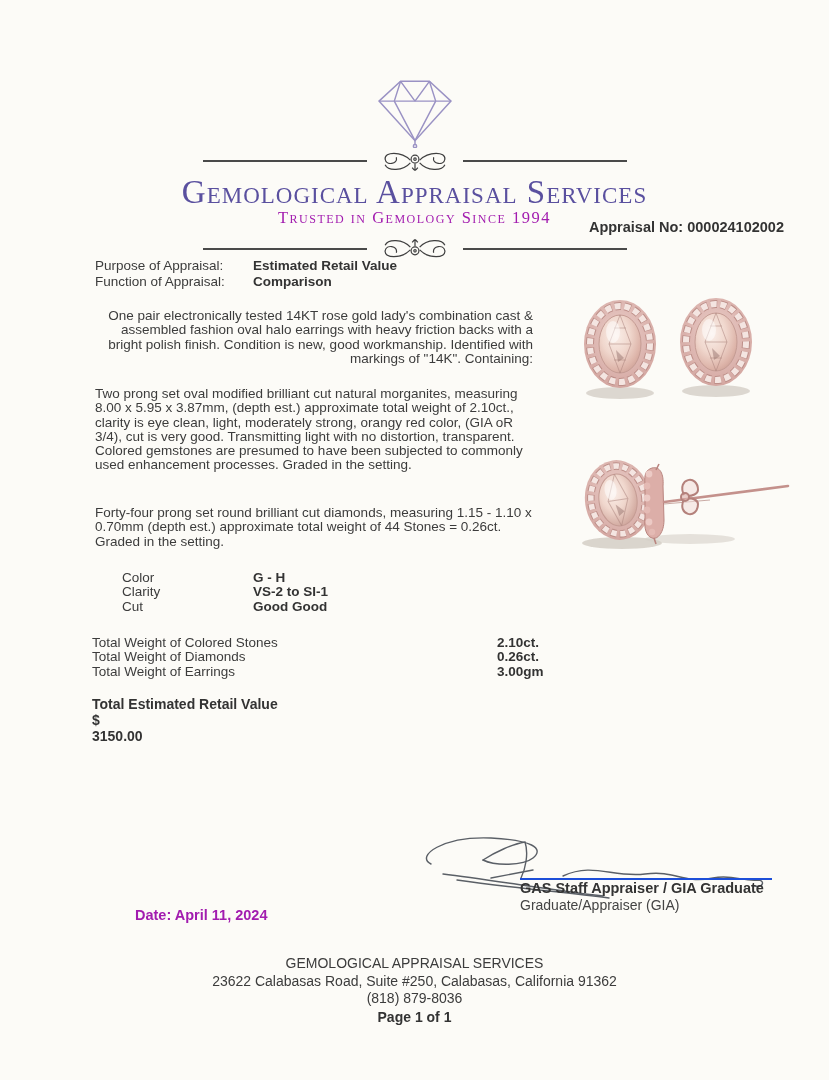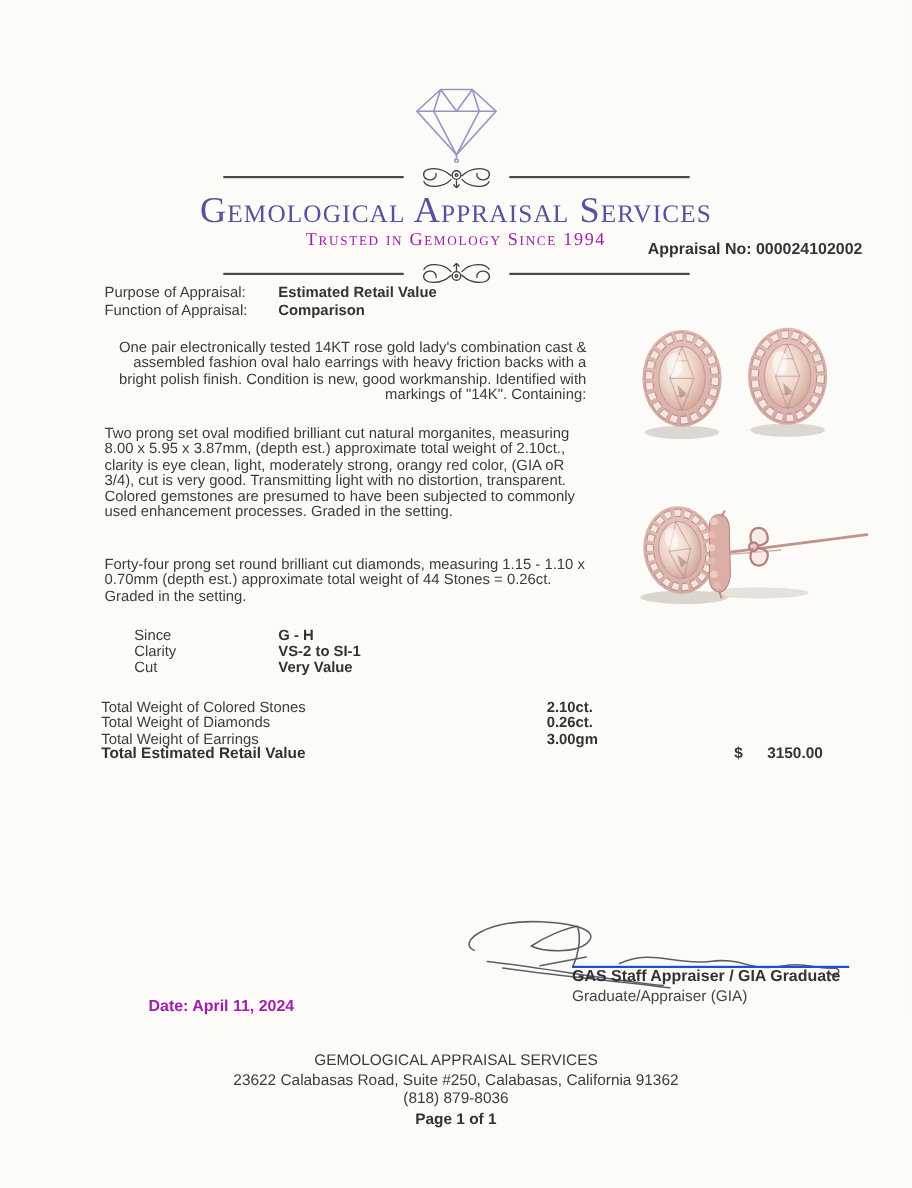--- a/index.html
+++ b/index.html
@@ -34,21 +34,21 @@
   .para{left:95px;width:438px;font-size:13.5px;line-height:14.3px;}
   .p1{top:309px;text-align:right;}
   .p2{top:387px;}
   .p3{top:506px;}
   .grading{left:122px;top:571px;font-size:13.5px;line-height:14.3px;}
   .grading .kv-label{width:131px;}
   .totals{left:92px;top:636px;width:560px;font-size:13.5px;line-height:14.3px;}
   .tot-row{display:flex;}
   .tot-row .tot-label{width:405px;}
   .tot-row .tot-value{font-weight:bold;color:#333;}
-  .retail{left:92px;top:676px;width:656px;display:flex;font-size:14px;font-weight:bold;color:#333;}
+  .retail{left:92px;top:696px;width:656px;display:flex;font-size:14px;font-weight:bold;color:#333;flex-direction:column;}
   .retail .spacer{flex:1;}
   .retail .cur{margin-right:22px;}
   
   .photo{background:transparent;}
   .photo1{left:556px;top:282px;width:228px;height:124px;}
   .photo2{left:560px;top:440px;width:232px;height:118px;}
   
   .sig-scrawl{left:413px;top:826px;width:368px;height:80px;}
   .sig-block{left:520px;top:878px;width:252px;border-top:2px solid #1d4ed8;padding-top:0;}
   .sig-title{font-size:14.5px;font-weight:bold;color:#333;line-height:17px;}
@@ -122,30 +122,30 @@
       <span class="kv-value">Comparison</span>
     </div>
   </div>
 
   <div class="abs para p1">One pair electronically tested 14KT rose gold lady's combination cast &amp; assembled fashion oval halo earrings with heavy friction backs with a bright polish finish. Condition is new, good workmanship.  Identified with markings of "14K".  Containing:</div>
   <div class="abs para p2">Two prong set oval modified brilliant cut natural morganites, measuring 8.00 x 5.95 x 3.87mm, (depth est.) approximate total weight of 2.10ct., clarity is eye clean, light, moderately strong, orangy red color, (GIA oR 3/4), cut is very good. Transmitting light with no distortion, transparent. Colored gemstones are presumed to have been subjected to commonly used enhancement processes. Graded in the setting.</div>
   <div class="abs para p3">Forty-four prong set round brilliant cut diamonds, measuring 1.15 - 1.10 x 0.70mm (depth est.) approximate total weight of 44 Stones = 0.26ct. Graded in the setting.</div>
 
   <div class="abs grading">
     <div class="kv-row">
-      <span class="kv-label">Since</span>
+      <span class="kv-label">Color</span>
       <span class="kv-value">G - H</span>
     </div>
     <div class="kv-row">
       <span class="kv-label">Clarity</span>
       <span class="kv-value">VS-2 to SI-1</span>
     </div>
     <div class="kv-row">
       <span class="kv-label">Cut</span>
-      <span class="kv-value">Very Value</span>
+      <span class="kv-value">Good Good</span>
     </div>
   </div>
 
   <div class="abs totals">
     <div class="tot-row">
       <span class="tot-label">Total Weight of Colored Stones</span>
       <span class="tot-value">2.10ct.</span>
     </div>
     <div class="tot-row">
       <span class="tot-label">Total Weight of Diamonds</span>

